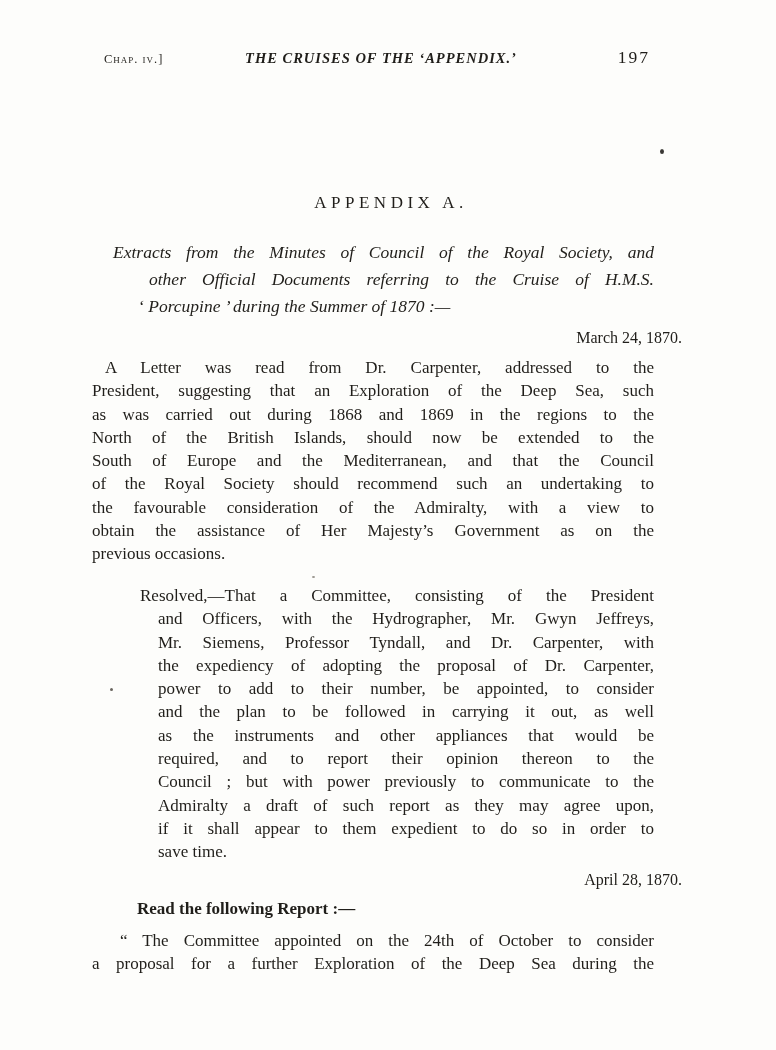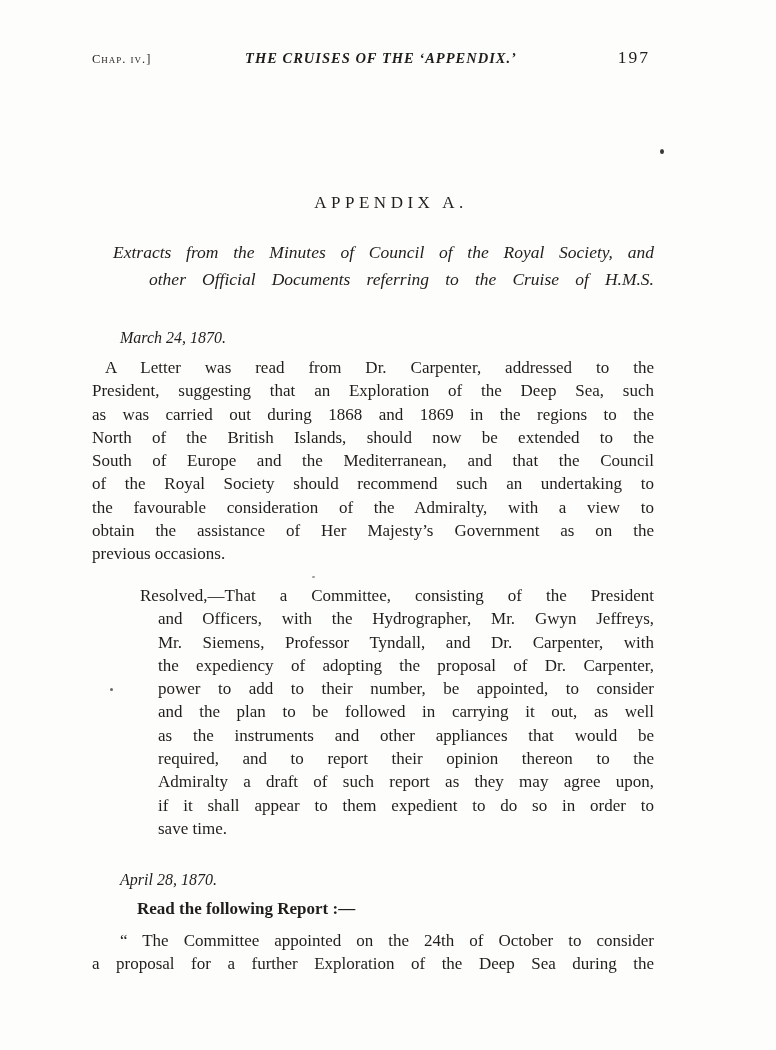--- a/index.html
+++ b/index.html
@@ -8,41 +8,41 @@
     position:relative;width:776px;height:1050px;margin:0 auto;
     background:#fdfdfb;color:#201e1a;overflow:hidden;
     font-family:"Liberation Serif", serif;
     -webkit-font-smoothing:antialiased;
   }
   .col{position:absolute;left:92px;width:562px;}
 
   
   .hdr{top:48px;height:24px;}
   .chap{
-    position:absolute;left:0;top:4px;
+    position:absolute;left:12px;top:4px;
     font-size:12.5px;font-variant:small-caps;letter-spacing:1px;
   }
   .running{
     position:absolute;left:0;right:0;top:2px;text-align:center;
     font-style:italic;font-weight:bold;font-size:14.5px;letter-spacing:1px;
     padding-left:16px;
   }
   .pageno{position:absolute;right:4px;top:-1px;font-size:17.5px;letter-spacing:2px;}
 
   
   .appendix-title{
     top:193px;text-align:center;font-size:17px;letter-spacing:4.5px;
     padding-left:18px;font-weight:500;
   }
 
   
   .preamble{top:239px;font-style:italic;font-size:17.5px;line-height:27px;}
 
   
-  .date{font-style:italic;font-size:16px;text-align:left;padding-left:28px;}
+  .date{font-size:16px;text-align:right;padding-left:28px;}
   .date-march{top:329px;}
   .date-april{top:871px;}
 
   
   .body-para{font-size:17px;line-height:23.3px;}
   .para-letter{top:356px;}
   .para-resolution{top:584px;}
   .report-intro{top:899px;font-size:17px;padding-left:45px;font-weight:bold;}
   .para-report{top:929px;}
 
@@ -64,20 +64,21 @@
     <span class="chap">Chap. iv.]</span>
     <span class="running">THE CRUISES OF THE ‘APPENDIX.’</span>
     <span class="pageno">197</span>
   </div>
 
   <div class="col appendix-title">APPENDIX A.</div>
 
   <div class="col preamble">
       <div class="line just" style="padding-left: 21px;">Extracts from the Minutes of Council of the Royal Society, and</div>
       <div class="line just" style="padding-left: 57px;">other Official Documents referring to the Cruise of H.M.S.</div>
+      <div class="line" style="padding-left: 46px;">‘ Porcupine ’ during the Summer of 1870 :—</div>
     </div>
 
   <div class="col date date-march">March 24, 1870.</div>
 
   <div class="col body-para para-letter">
       <div class="line just" style="padding-left: 13px;">A Letter was read from Dr. Carpenter, addressed to the</div>
       <div class="line just">President, suggesting that an Exploration of the Deep Sea, such</div>
       <div class="line just">as was carried out during 1868 and 1869 in the regions to the</div>
       <div class="line just">North of the British Islands, should now be extended to the</div>
       <div class="line just">South of Europe and the Mediterranean, and that the Council</div>
@@ -89,20 +90,21 @@
 
   <div class="col body-para para-resolution">
       <div class="line just" style="padding-left: 48px;">Resolved,—That a Committee, consisting of the President</div>
       <div class="line just" style="padding-left: 66px;">and Officers, with the Hydrographer, Mr. Gwyn Jeffreys,</div>
       <div class="line just" style="padding-left: 66px;">Mr. Siemens, Professor Tyndall, and Dr. Carpenter, with</div>
       <div class="line just" style="padding-left: 66px;">the expediency of adopting the proposal of Dr. Carpenter,</div>
       <div class="line just" style="padding-left: 66px;">power to add to their number, be appointed, to consider</div>
       <div class="line just" style="padding-left: 66px;">and the plan to be followed in carrying it out, as well</div>
       <div class="line just" style="padding-left: 66px;">as the instruments and other appliances that would be</div>
       <div class="line just" style="padding-left: 66px;">required, and to report their opinion thereon to the</div>
+      <div class="line just" style="padding-left: 66px;">Council ; but with power previously to communicate to the</div>
       <div class="line just" style="padding-left: 66px;">Admiralty a draft of such report as they may agree upon,</div>
       <div class="line just" style="padding-left: 66px;">if it shall appear to them expedient to do so in order to</div>
       <div class="line" style="padding-left: 66px;">save time.</div>
     </div>
 
   <div class="col date date-april">April 28, 1870.</div>
 
   <div class="col report-intro">Read the following Report :—</div>
 
   <div class="col body-para para-report">

